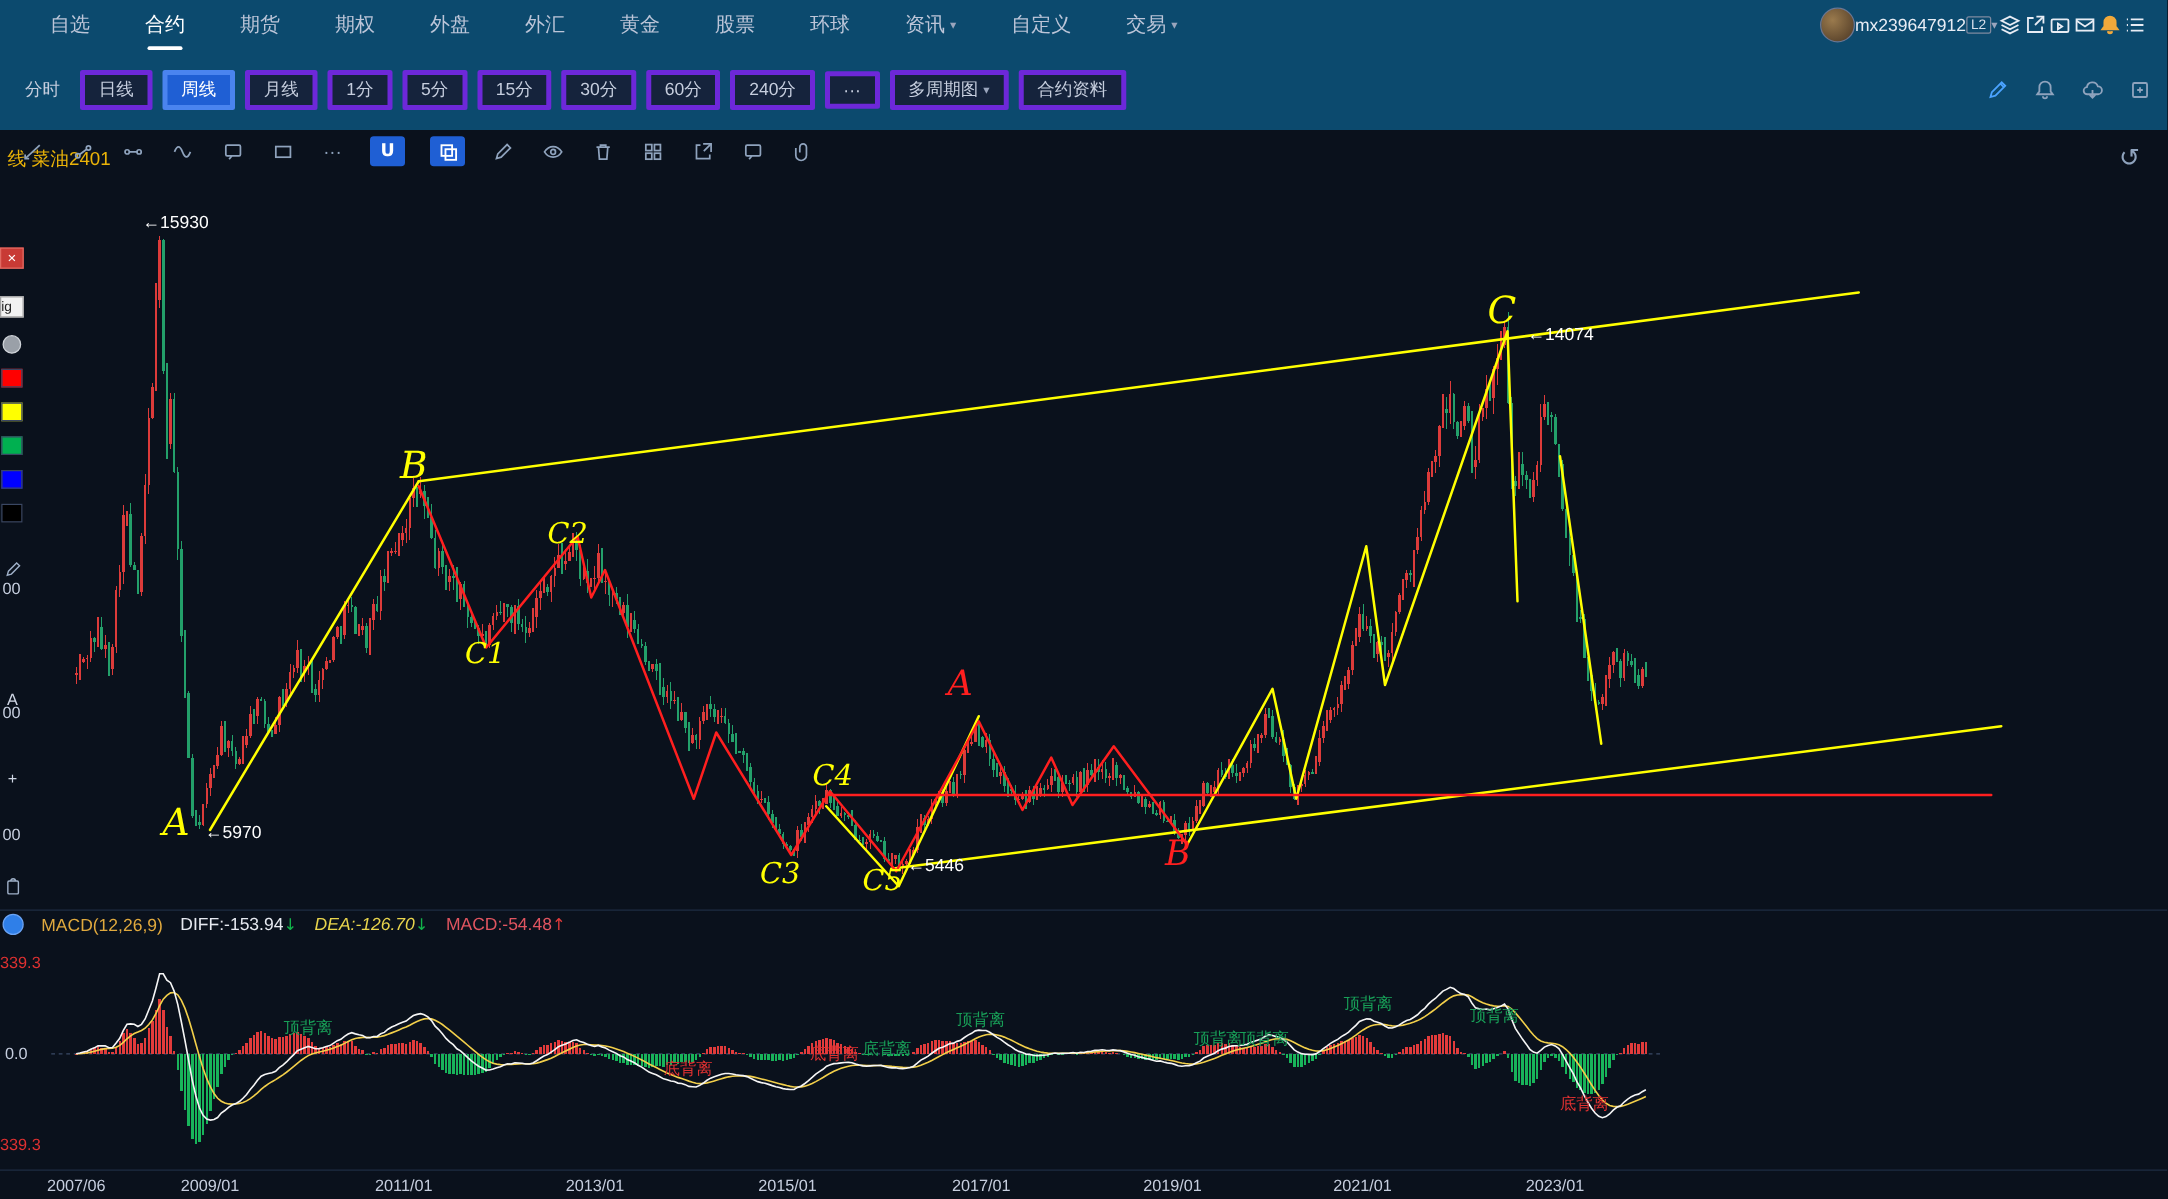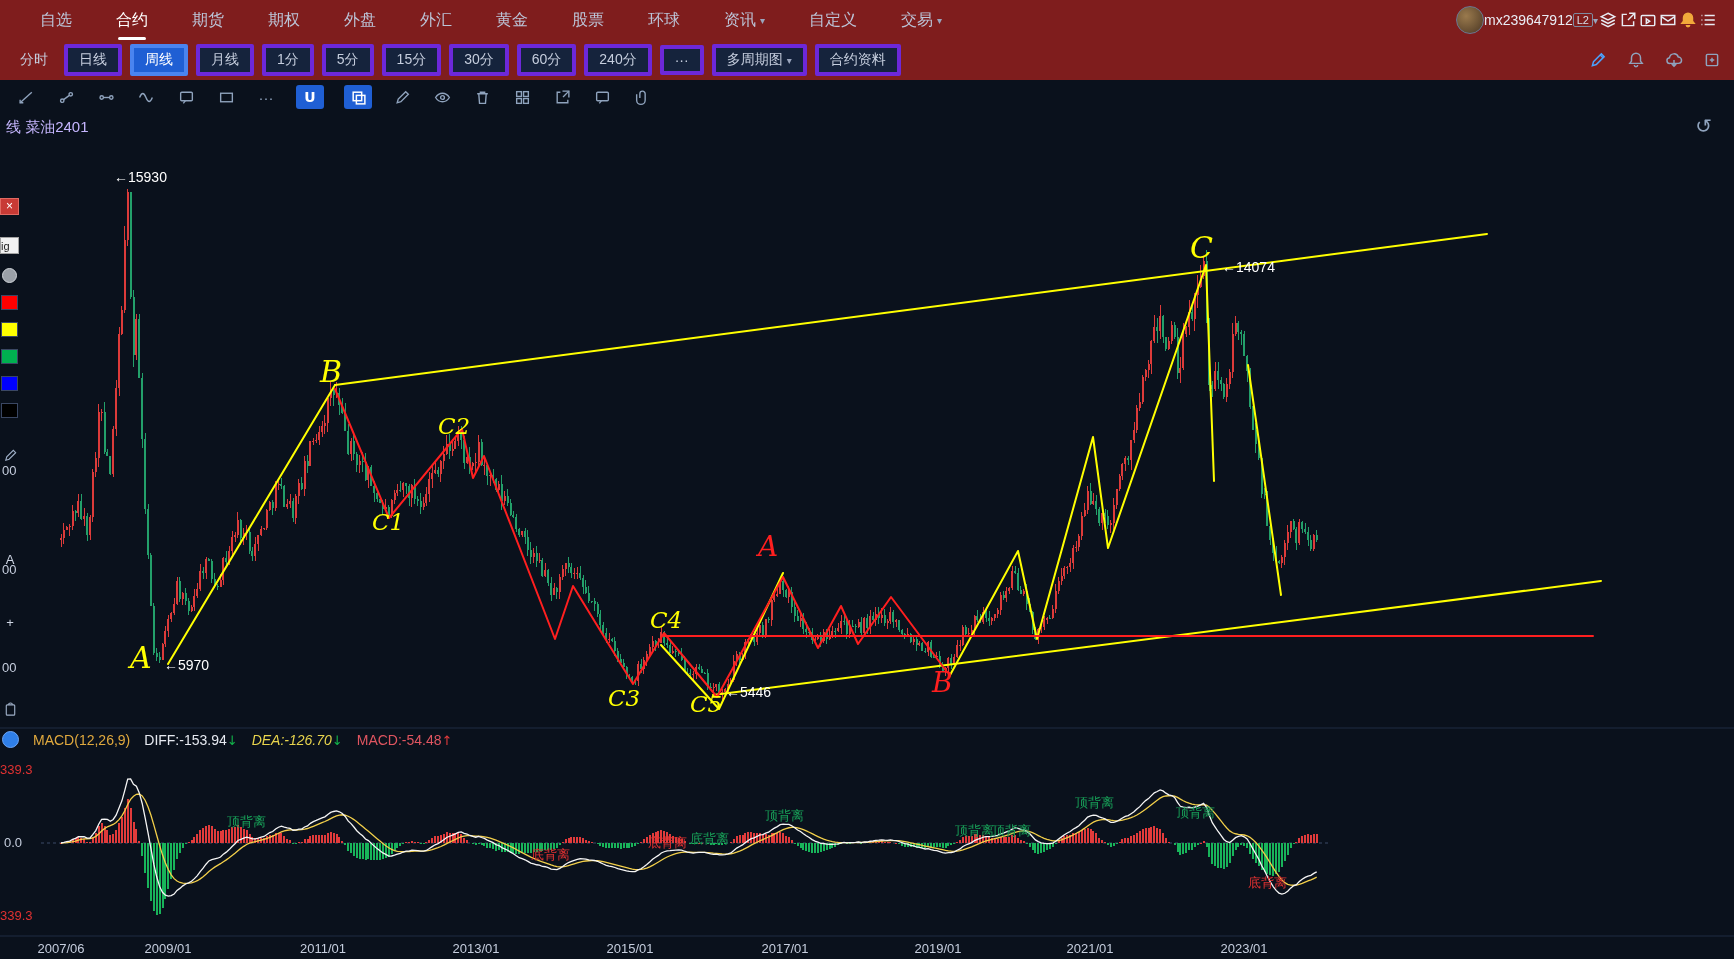--- a/index.html
+++ b/index.html
@@ -1,51 +1,51 @@
 <!DOCTYPE html>
 <html><head>
 <meta charset="utf-8">
 <style>
   html,body{margin:0;padding:0;background:#0a111c;width:1734px;height:959px;overflow:hidden;
     font-family:"Liberation Sans","DejaVu Sans",sans-serif;}
   
-  .topbar{position:relative;z-index:3;height:40px;background:#7f1d1d;display:flex;align-items:center;
+  .topbar{position:relative;z-index:3;height:40px;background:#0c4a6e;display:flex;align-items:center;
     padding:0 16px 0 40px;gap:44px;color:#bcc5d8;font-size:16px;}
   .navitem{cursor:pointer;position:relative;white-space:nowrap;display:flex;align-items:center;gap:4px;}
   .navitem.active{color:#ffffff;font-weight:normal;text-align:right;}
   .navitem.active::after{content:"";position:absolute;left:2px;right:2px;bottom:-9px;height:3px;background:#ffffff;border-radius:2px;}
   .caret{font-size:10px;color:#9aa5bd;}
   .nav-right{margin-left:auto;display:flex;align-items:center;gap:0;}
   .avatar{width:26px;height:26px;border-radius:50%;background:radial-gradient(circle at 35% 35%,#9a7a4d,#4a3623);border:1px solid #6b7692;}
   .uname{color:#e9edf5;font-size:14px;}
   .l2badge{border:1px solid #7e8aa0;color:#d8dfeb;font-size:11px;padding:0 3px;border-radius:2px;}
   .tbicon{width:20px;height:20px;display:flex;align-items:center;justify-content:center;color:#e8ecf4;}
   .tbicon svg{stroke:#e8ecf4;fill:none;stroke-width:1.3;}
   .tbicon.bell svg{stroke:#f2a93b;fill:#f2a93b;}
   
-  .toolbar2{position:relative;z-index:3;height:40px;background:#7f1d1d;display:flex;align-items:center;
-    padding:0 12px;gap:8px;color:#c6cede;font-size:14px;}
+  .toolbar2{position:relative;z-index:3;height:40px;background:#0c4a6e;display:flex;align-items:center;
+    padding:12px 12px;gap:8px;color:#c6cede;font-size:14px;}
   .plabel{padding:3px 8px;cursor:pointer;}
   .pbtn{background:#15233c;border:4px solid #6d28d9;color:#c6cede;padding:3px 11px;border-radius:2px;
     cursor:pointer;white-space:nowrap;display:flex;align-items:center;gap:4px;}
   .pbtn.active{background:#1f5fd4;border-color:#4a84ef;color:#ffffff;}
   .t2-right{margin-left:auto;display:flex;align-items:center;gap:18px;}
   .t2icon{width:20px;height:20px;display:flex;align-items:center;justify-content:center;color:#8fa3bd;font-size:16px;}
   .t2icon svg{stroke:#8fa3bd;fill:none;stroke-width:1.3;}
   .t2icon.blue svg{stroke:#4ba3ff;}
   
   .toolbar3{position:relative;z-index:3;height:34px;display:flex;align-items:center;padding:0 6px 0 16px;gap:20px;}
   .t3icon{width:20px;height:20px;display:flex;align-items:center;justify-content:center;cursor:pointer;color:#8fa3bd;font-size:15px;}
   .t3icon svg{stroke:#8fa3bd;fill:none;stroke-width:1.3;}
   .t3btn{background:#1f5fd4;border-radius:3px;width:28px;height:24px;display:flex;align-items:center;justify-content:center;cursor:pointer;}
   .t3btn .uglyph{color:#ffffff;font-weight:bold;font-size:14px;font-family:"DejaVu Sans",sans-serif;}
   .t3btn svg{stroke:#ffffff;fill:none;stroke-width:1.4;}
   
   #chart-svg{position:absolute;left:0;top:0;z-index:1;}
-  .chart-title{position:absolute;z-index:2;left:6px;top:118px;color:#c4b5fd;font-size:15px;}
+  .chart-title{position:absolute;z-index:2;left:6px;top:118px;color:#eab308;font-size:15px;}
   .undo-btn{position:absolute;z-index:2;top:114px;right:22px;color:#8fa3bd;font-size:20px;cursor:pointer;
     font-family:"DejaVu Sans",sans-serif;}
   
   .leftpanel{position:absolute;z-index:4;left:0;top:198px;width:20px;}
   .lp-close{width:17px;height:15px;background:#c83a35;color:#fff;font-size:12px;line-height:14px;text-align:center;cursor:pointer;border:1px solid #e06a62;}
   .lp-input{width:17px;height:15px;background:#f2f2f2;color:#222;font-size:11px;border:1px solid #a3a3a3;padding:0;margin-top:22px;}
   .lp-circle{width:13px;height:13px;border-radius:50%;background:#9aa0a8;border:1px solid #cfd3d8;margin:14px 0 0 2px;cursor:pointer;}
   .lp-swatch{width:15px;height:13px;margin:12px 0 0 1px;border:1px solid #3a4763;cursor:pointer;}
   .lp-tool{margin-top:0;color:#cfd6e4;font-size:13px;text-align:center;cursor:pointer;}
   .lp-tool svg{stroke:#9fb0c8;fill:none;stroke-width:1.2;}

